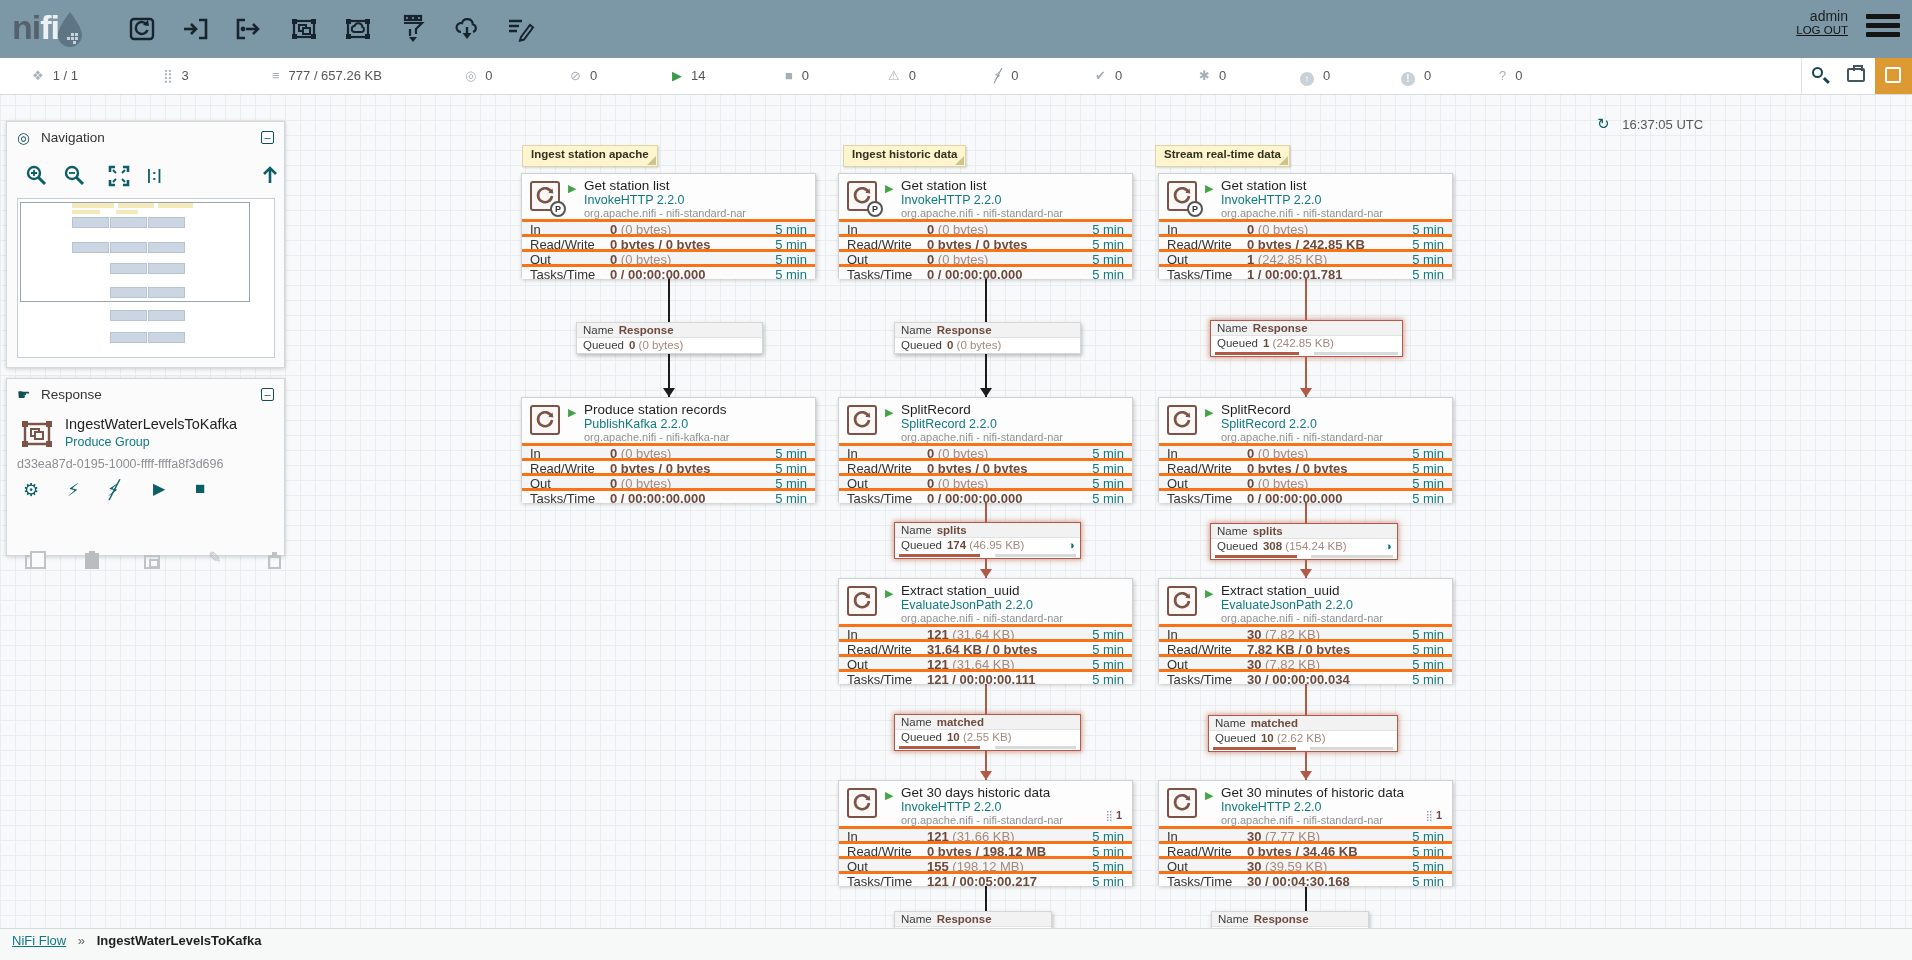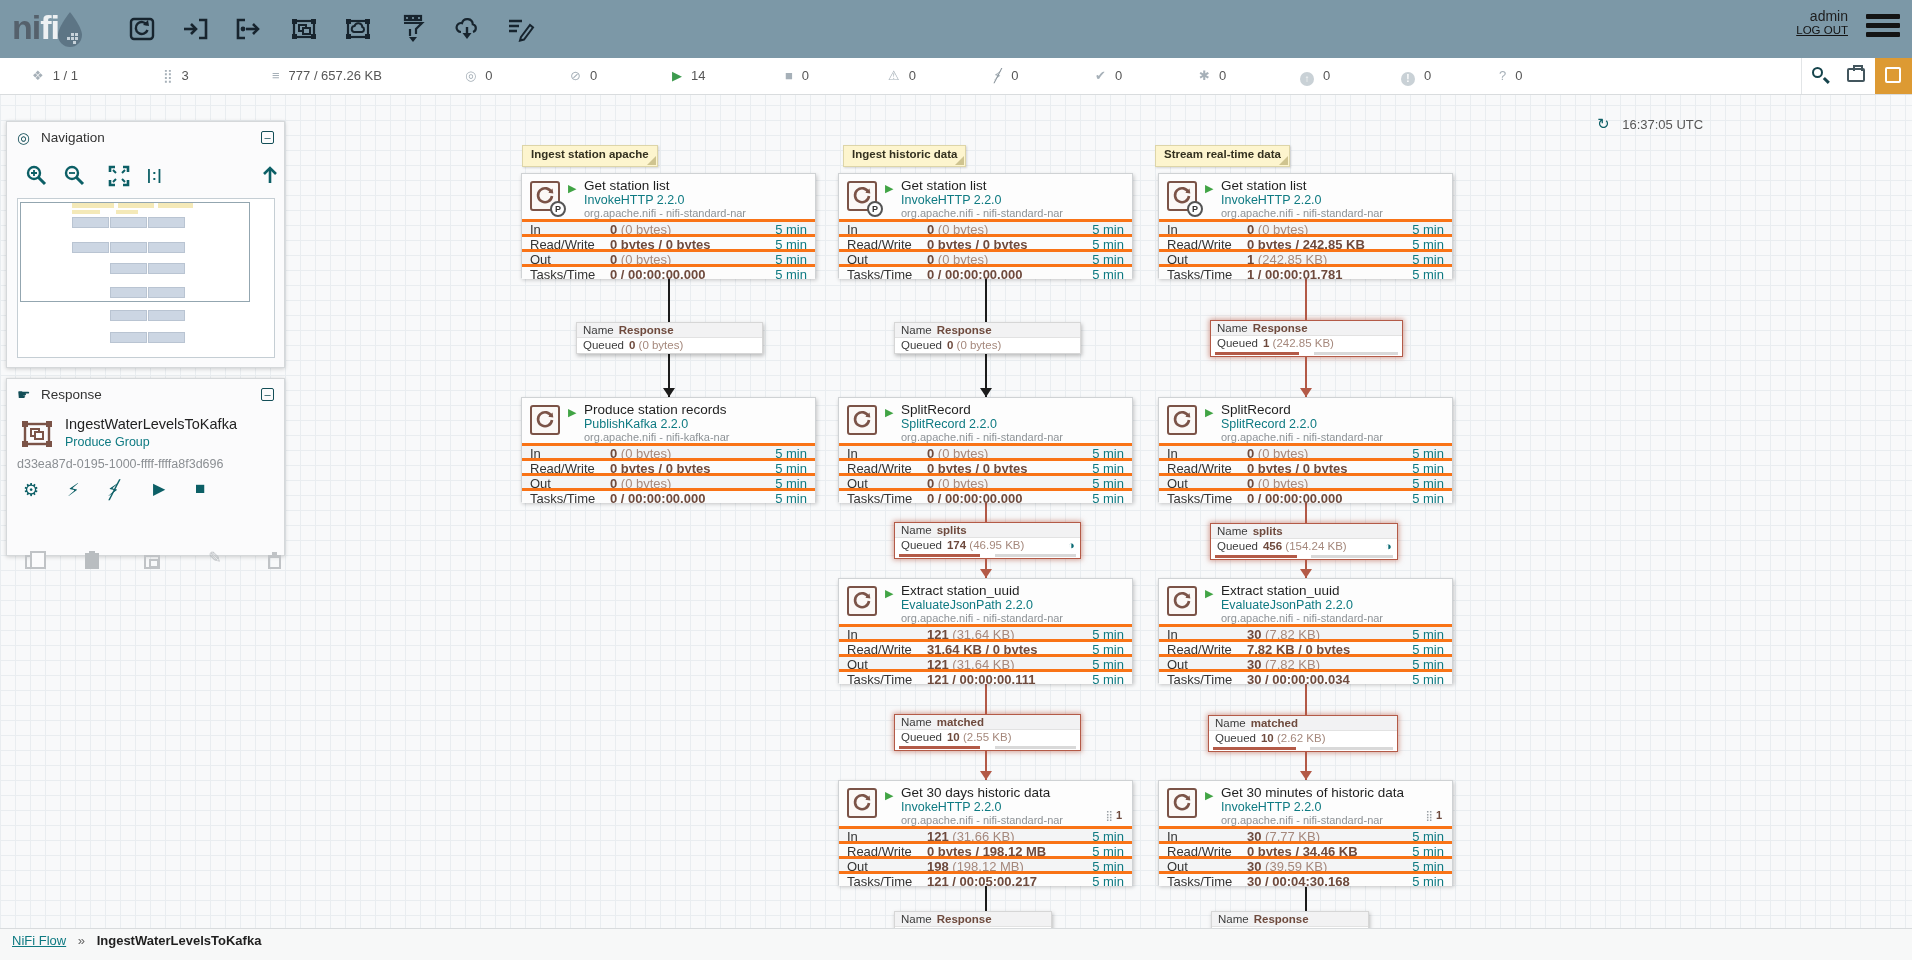--- a/index.html
+++ b/index.html
@@ -533,21 +533,21 @@
             <span class="sv"><b>121</b><i> (31.66 KB)</i></span>
             <span class="sw">5 min</span>
           </div>
     <div class="stat-row">
             <span class="sl">Read/Write</span>
             <span class="sv"><b>0 bytes / 198.12 MB</b></span>
             <span class="sw">5 min</span>
           </div>
     <div class="stat-row shade">
             <span class="sl">Out</span>
-            <span class="sv"><b>198</b><i> (198.12 MB)</i></span>
+            <span class="sv"><b>155</b><i> (198.12 MB)</i></span>
             <span class="sw">5 min</span>
           </div>
     <div class="stat-row">
             <span class="sl">Tasks/Time</span>
             <span class="sv"><b>121 / 00:05:00.217</b></span>
             <span class="sw">5 min</span>
           </div>
   </div>
 
   <div class="proc" style="left: 1158px; top: 780px;">
@@ -615,21 +615,21 @@
     <div class="conn-row nrow"><span class="cl">Name</span><b>splits</b></div>
     <div class="conn-row"><span class="cl">Queued</span><b>174</b>&nbsp;<i>(46.95 KB)</i><span class="balance">◑</span></div>
     <div class="bars">
             <span class="bar-red"></span>
             <span class="bar-gray"></span>
           </div>
   </div>
 
   <div class="conn queued has-balance" style="left: 1210px; top: 523px; width: 188px;">
     <div class="conn-row nrow"><span class="cl">Name</span><b>splits</b></div>
-    <div class="conn-row"><span class="cl">Queued</span><b>456</b>&nbsp;<i>(154.24 KB)</i><span class="balance">◑</span></div>
+    <div class="conn-row"><span class="cl">Queued</span><b>308</b>&nbsp;<i>(154.24 KB)</i><span class="balance">◑</span></div>
     <div class="bars">
             <span class="bar-red"></span>
             <span class="bar-gray"></span>
           </div>
   </div>
 
   <div class="conn queued" style="left: 894px; top: 714px; width: 187px;">
     <div class="conn-row nrow"><span class="cl">Name</span><b>matched</b></div>
     <div class="conn-row"><span class="cl">Queued</span><b>10</b>&nbsp;<i>(2.55 KB)</i></div>
     <div class="bars">

